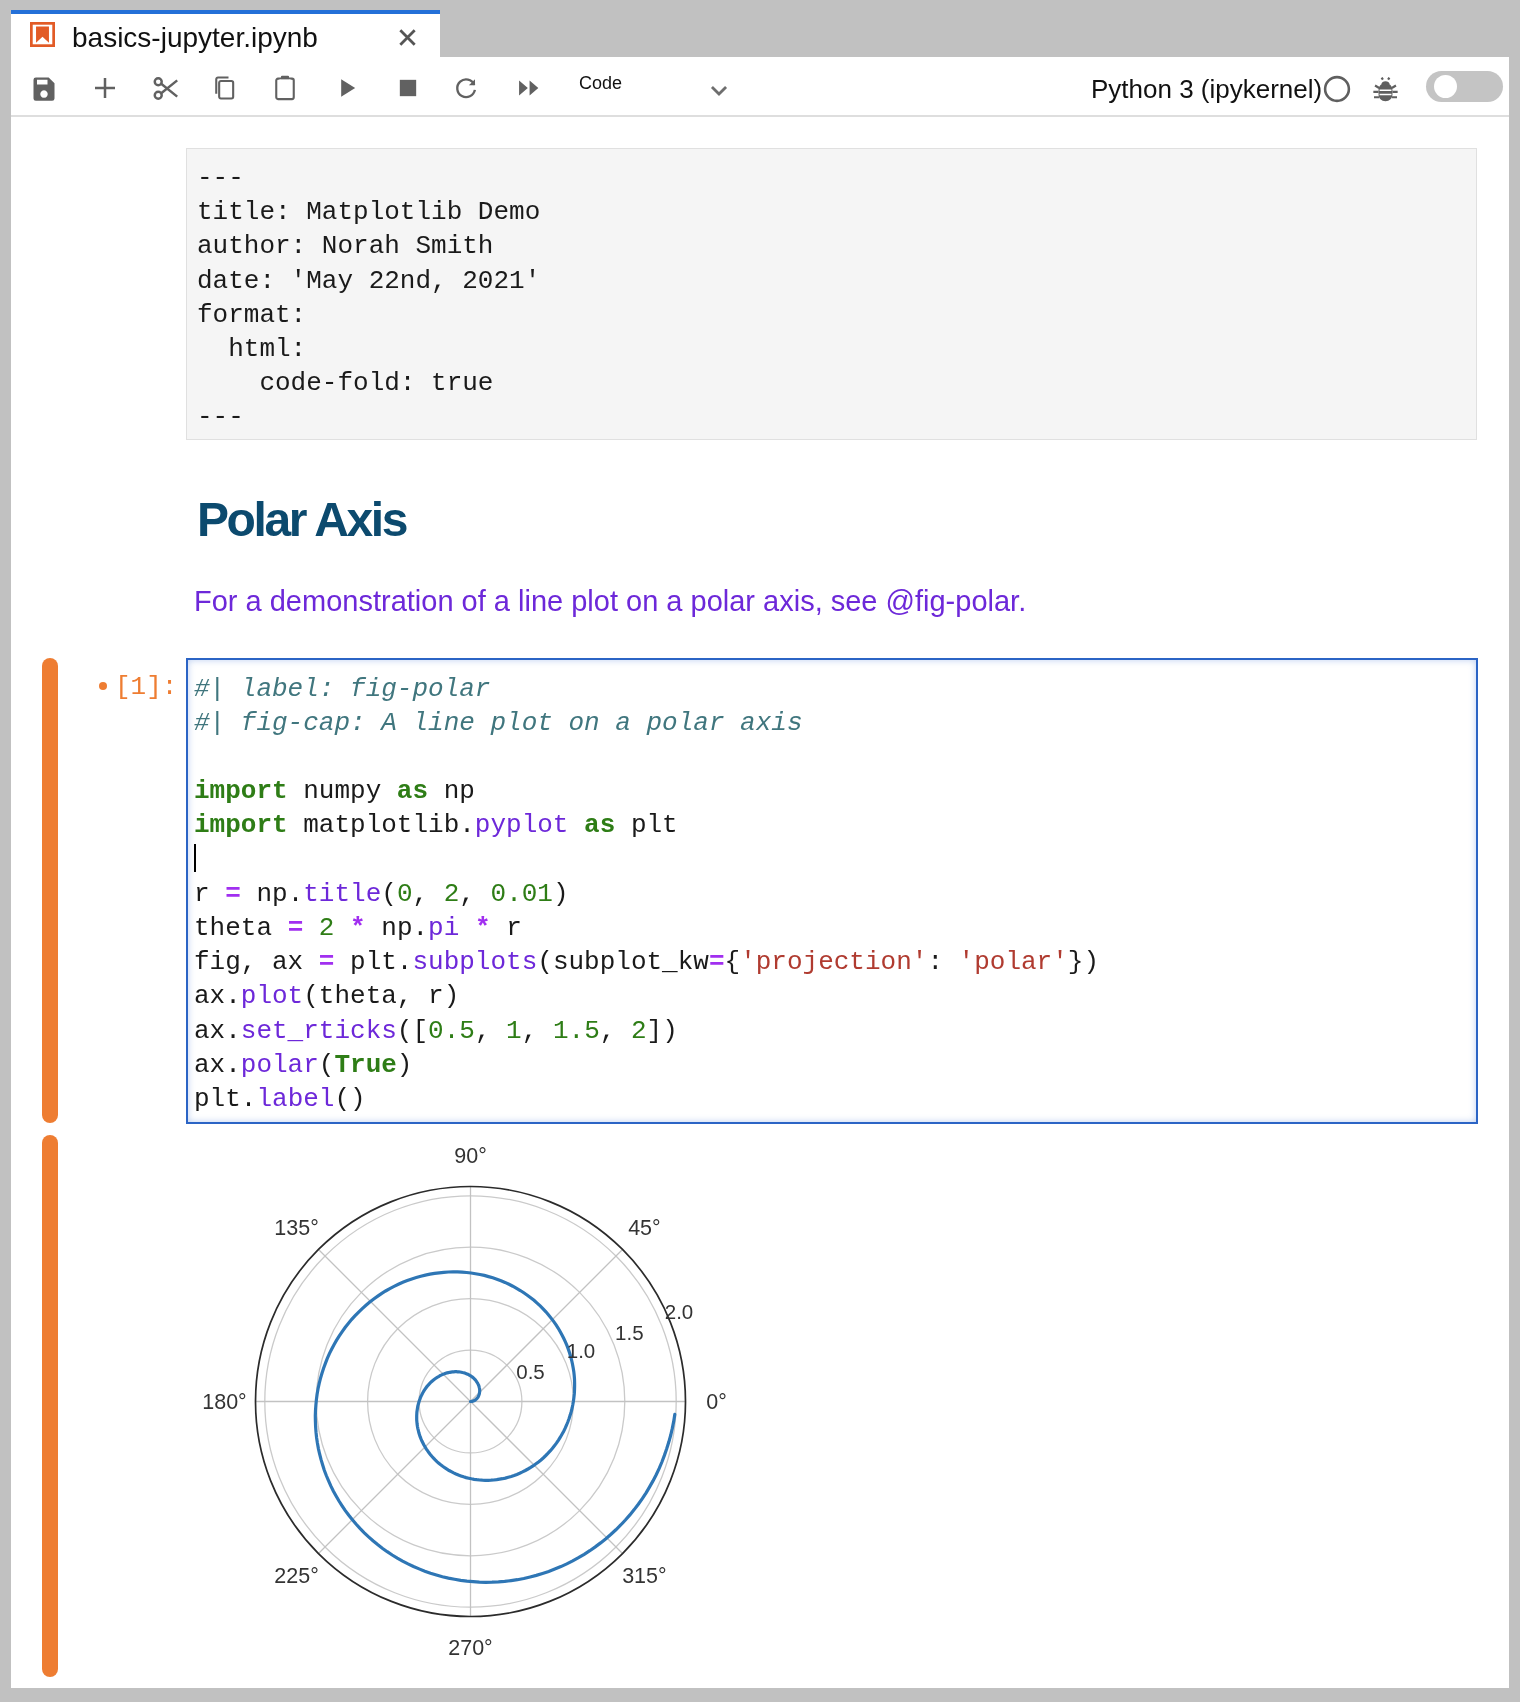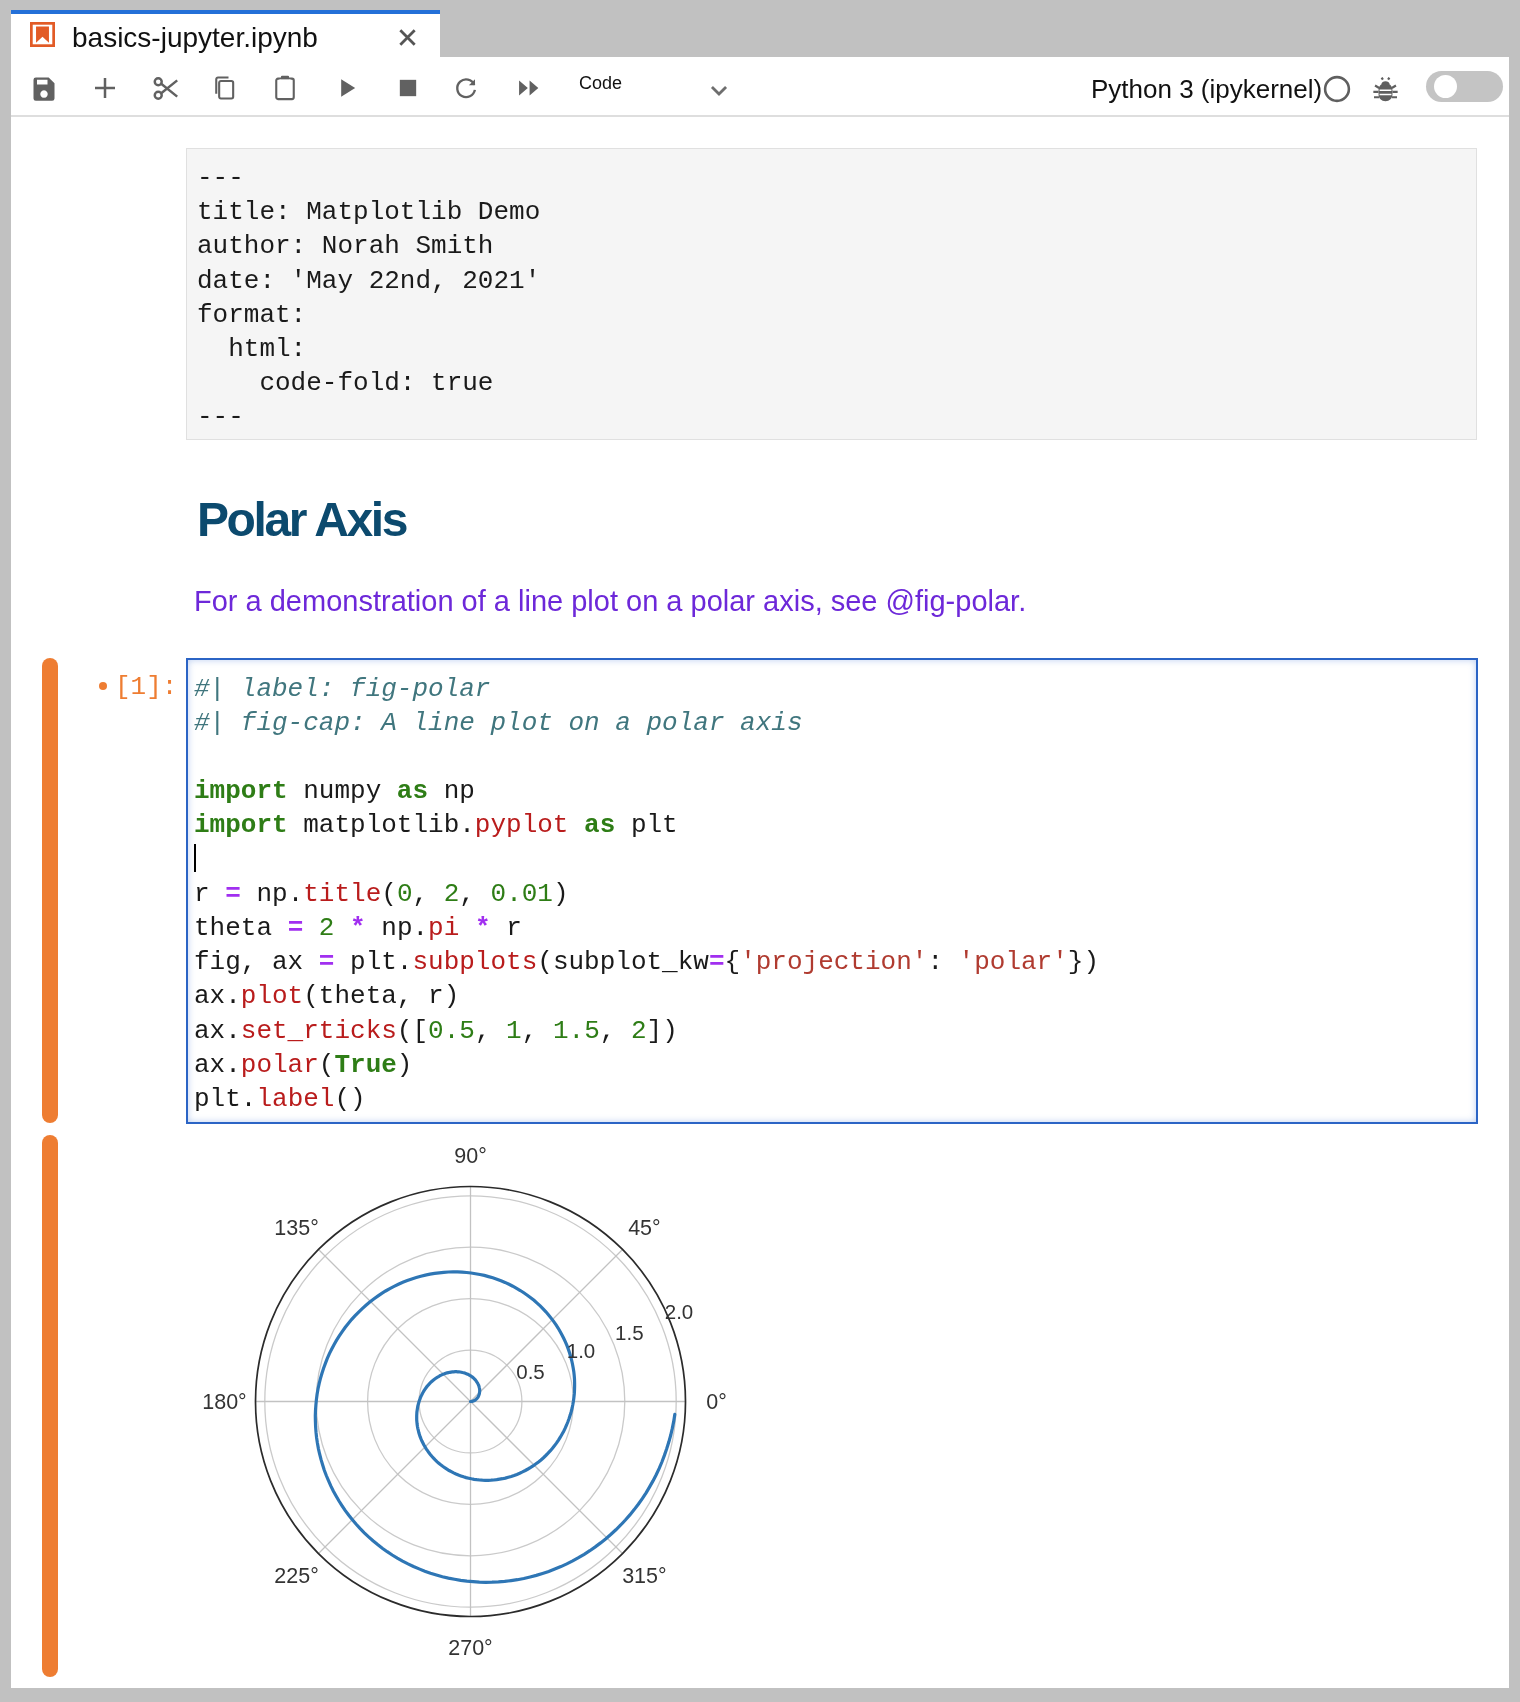--- a/index.html
+++ b/index.html
@@ -20,21 +20,21 @@
 #bar1 { left:42px; top:658px; width:16px; height:465px; background:#ee7d32; border-radius:8px; }
 #bar2 { left:42px; top:1135px; width:16px; height:542px; background:#ee7d32; border-radius:8px; }
 #promptdot { left:99px; top:682px; width:8px; height:8px; border-radius:50%; background:#ee7d32; }
 #prompt { left:115px; top:672px; font-family:"Liberation Mono",monospace; font-size:26px; color:#ee7d32; }
 #codecell { left:186px; top:658px; width:1292px; height:466px; background:#fff; border:2px solid #2b64c5; box-shadow: inset 0 0 7px rgba(59,115,211,0.35); }
 #code { left:194px; top:671.5px; font-family:"Liberation Mono",monospace; font-size:26px; line-height:34.2px; color:#1a1a1a; white-space:pre; }
 .cm { color:#40767e; font-style:italic; }
 .kw { color:#2e7d16; font-weight:bold; }
 .nm { color:#2e7d16; }
 .op { color:#a12ff0; font-weight:bold; }
-.pr { color:#b91c1c; }
+.pr { color:#6d28d9; }
 .st { color:#b03b30; }
 </style>
 </head>
 <body>
 <div class="abs" id="win"></div>
 <div class="abs" id="tabgray"></div>
 <div class="abs" id="tabblue"></div>
 <div class="abs" id="tabtitle">basics-jupyter.ipynb</div>
 <div class="abs" id="toolbar-border"></div>
 <div class="abs" id="codelbl">Code</div>

